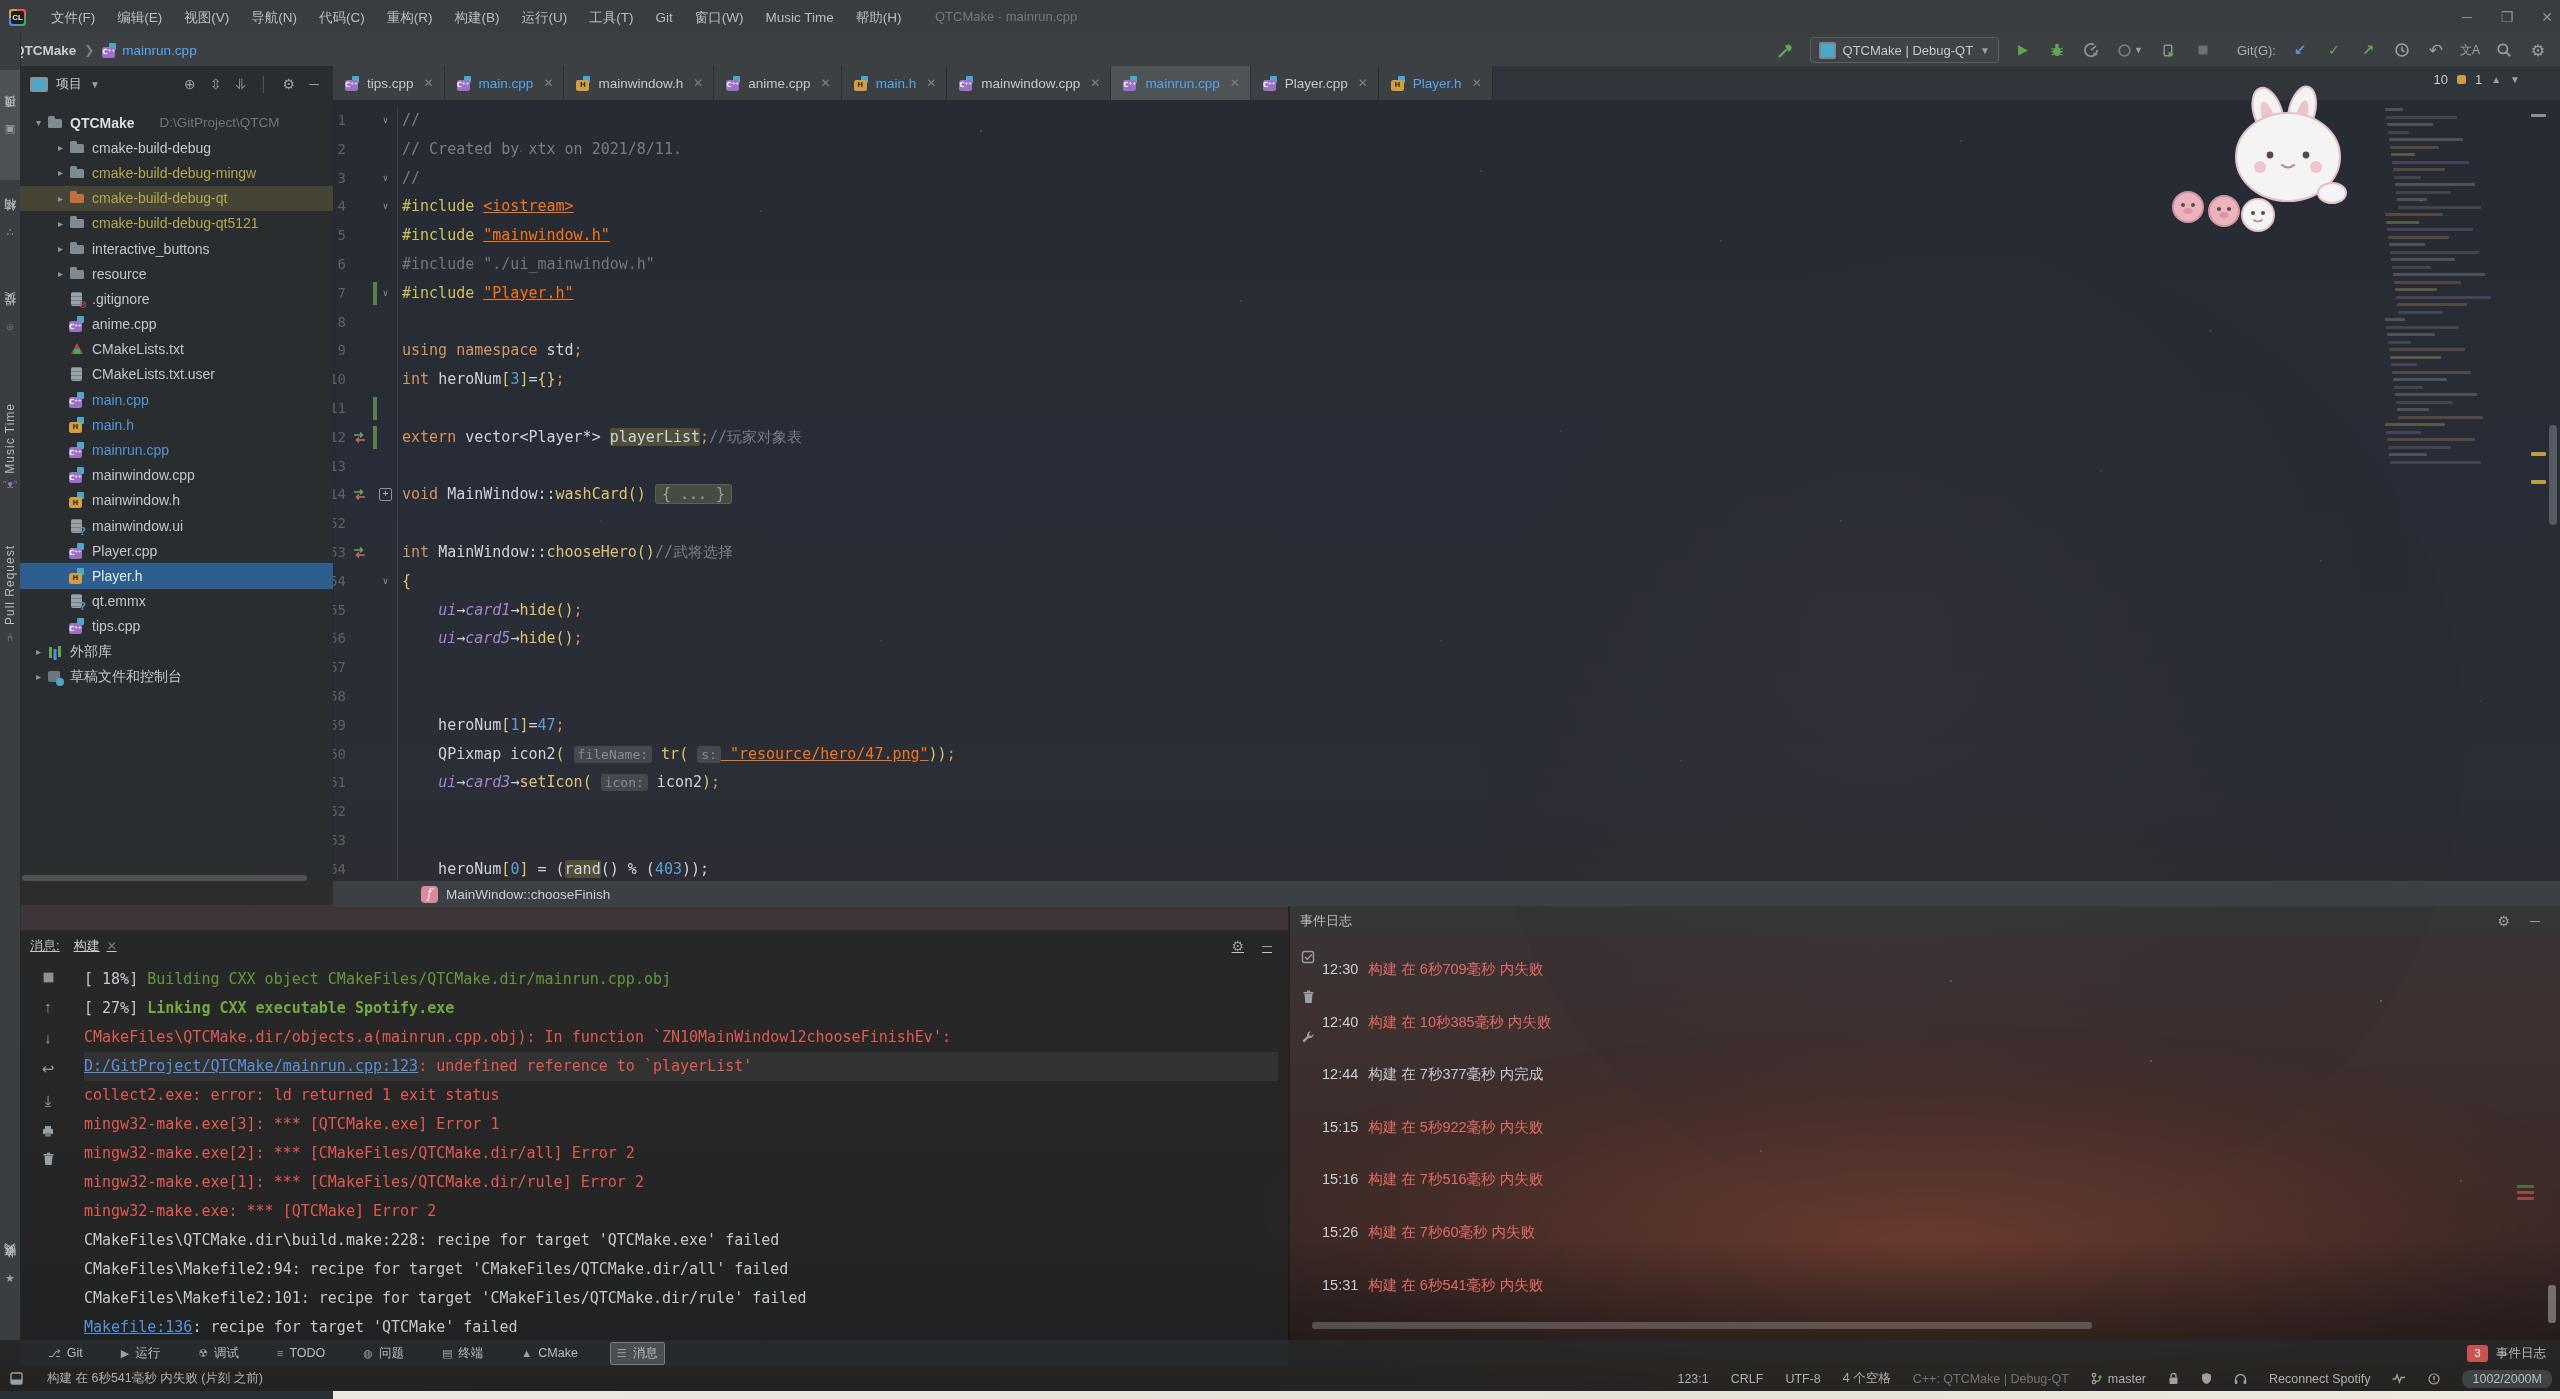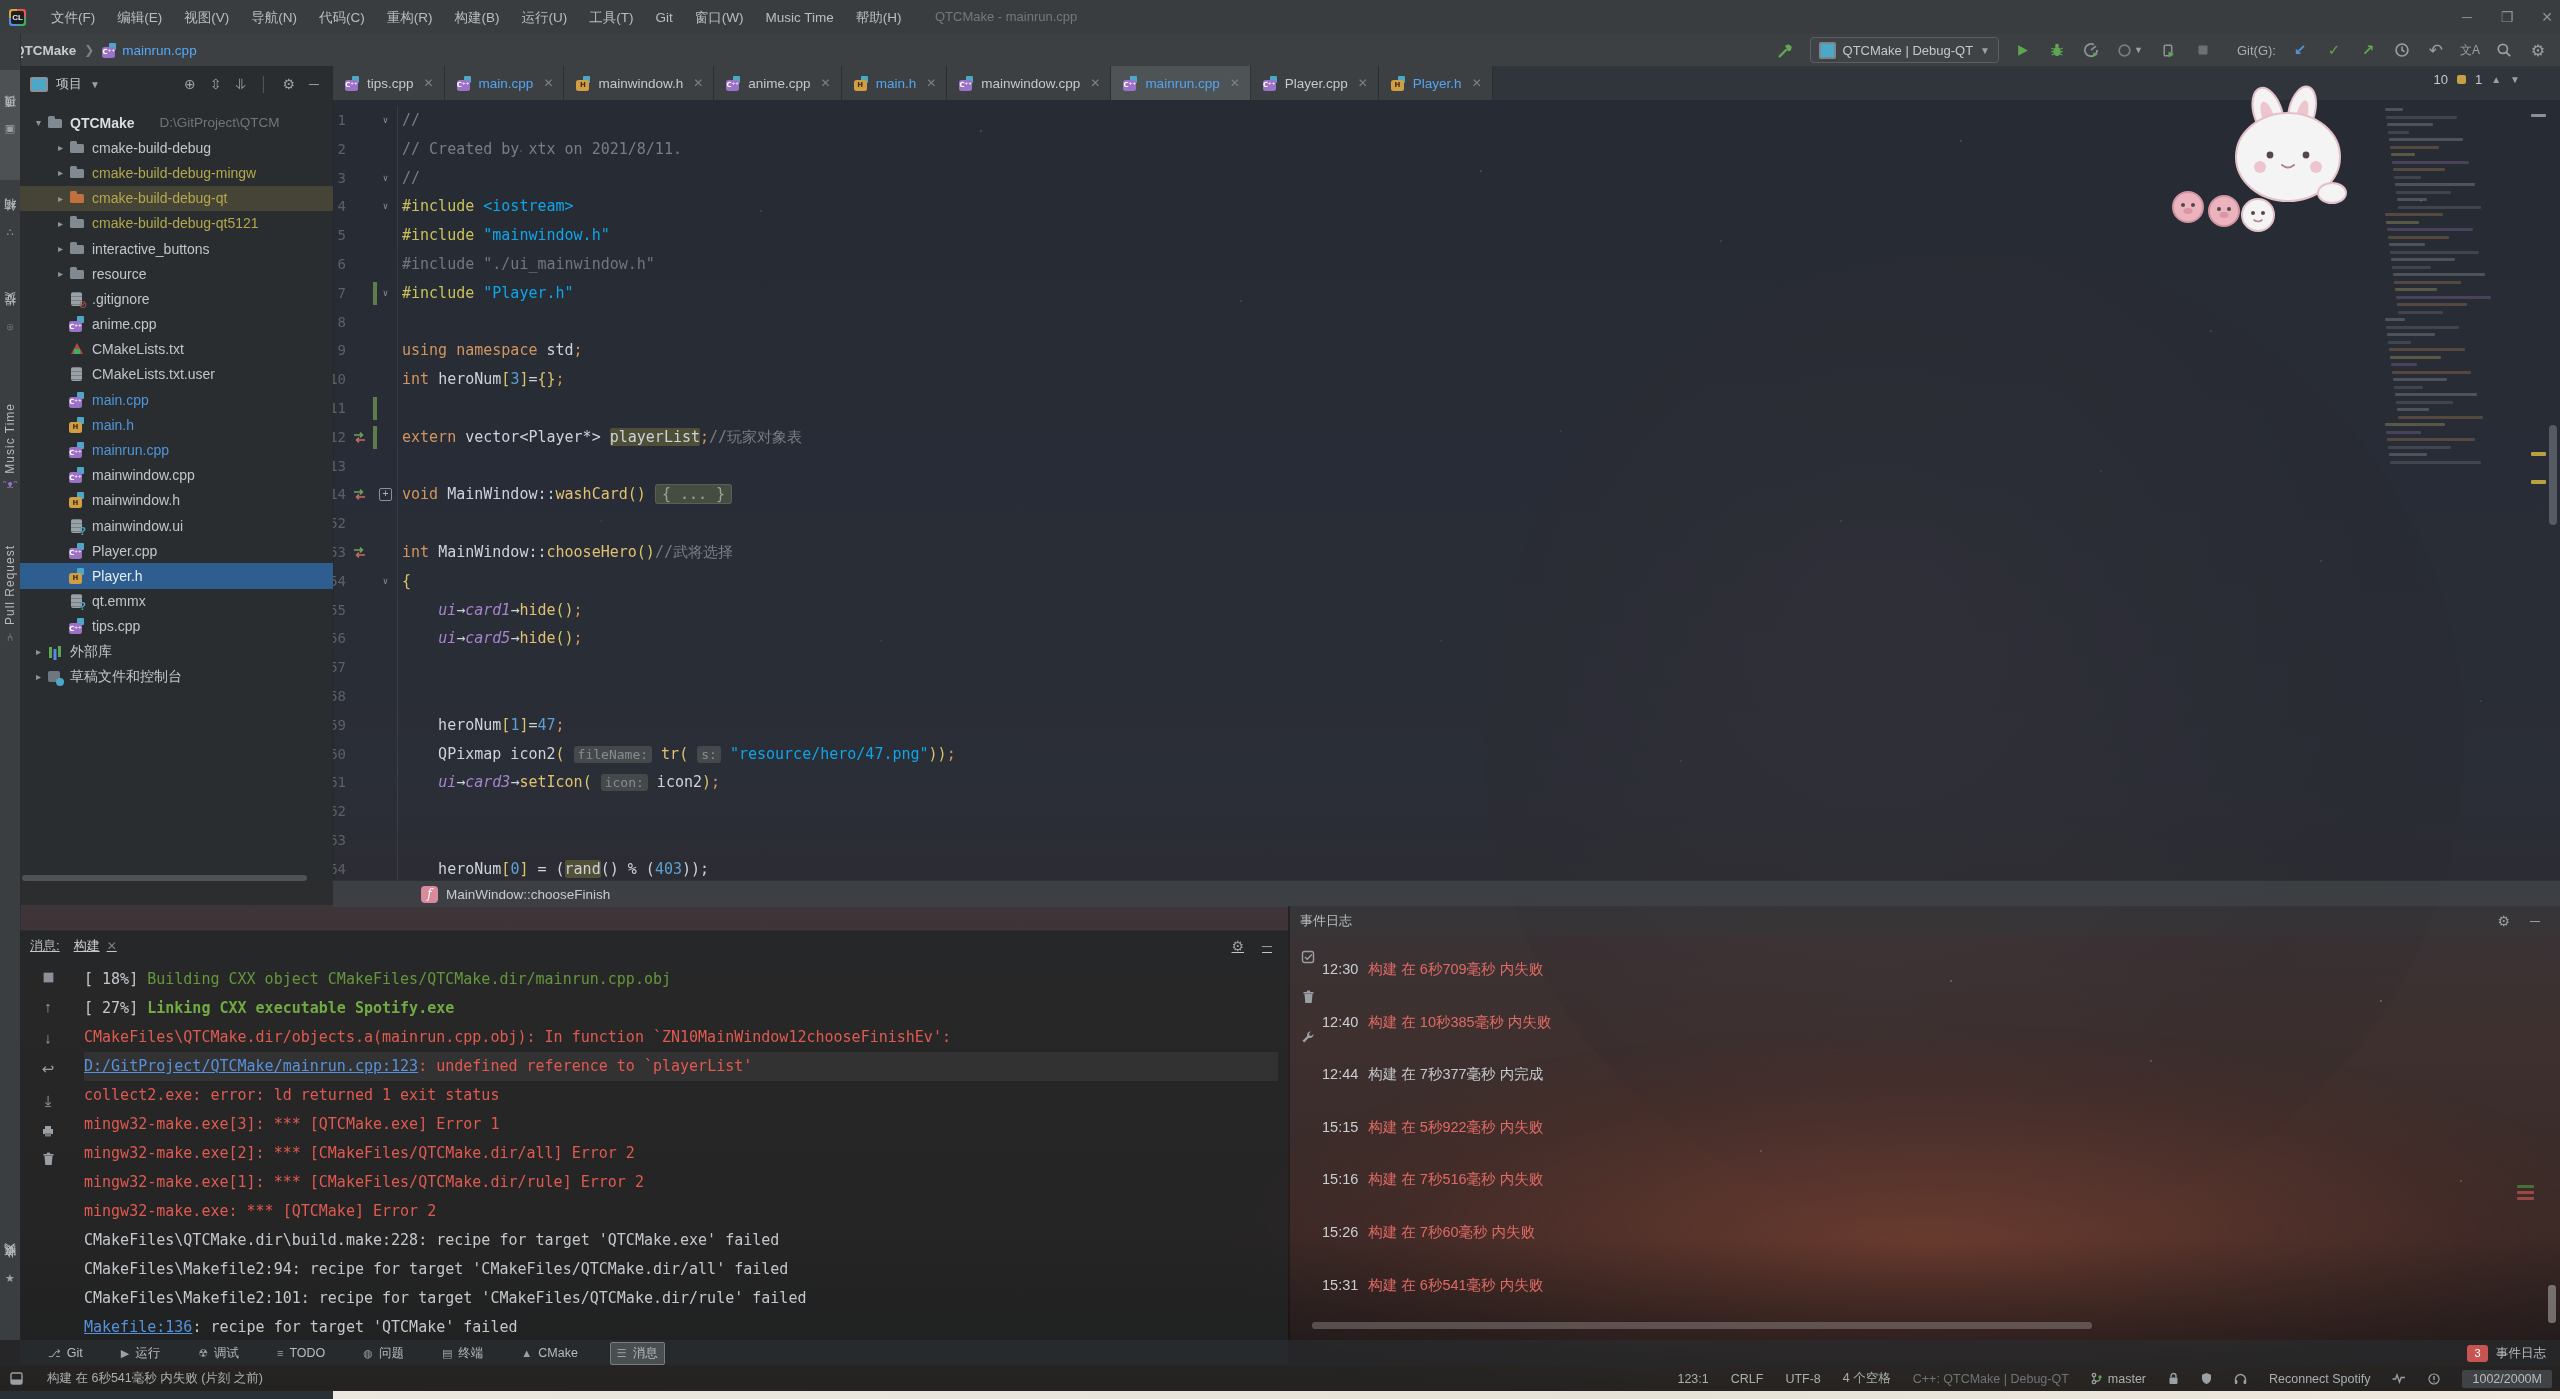--- a/index.html
+++ b/index.html
@@ -120,21 +120,21 @@
   #editor{position:absolute;left:333px;top:100px;width:2227px;height:780px;background:rgba(36,41,48,.66);overflow:hidden;}
   #code{position:absolute;left:-7px;top:6px;right:0;font-family:"DejaVu Sans Mono",monospace;font-size:15px;}
   .cl{position:relative;height:28.8px;line-height:28.8px;white-space:pre;}
   .cl .ln{position:absolute;left:0;width:20px;text-align:right;color:#5c6164;font-size:14px;}
   .cl .mk{position:absolute;left:26px;top:7px;width:15px;height:15px;}
   .cl .chg{position:absolute;left:47px;top:3px;bottom:3px;width:4px;background:#5d7e4a;}
   .cl .fm{position:absolute;left:53px;width:13px;text-align:center;color:#8b9297;font-size:9px;}
   .cl .fplus{position:absolute;left:53px;top:8px;width:11px;height:11px;border:1px solid #8b9297;border-radius:2px;
     color:#aeb4b8;font-size:10px;line-height:10px;text-align:center;}
   .cl .ct{display:block;margin-left:71px;border-left:1px solid rgba(255,255,255,.08);padding-left:4px;color:#ccd3da;}
-  .tk-cm{color:#787e84;} .tk-pp{color:#c9c25a;} .tk-str{color:#0ea5e9;} .tk-kw{color:#d2955f;}
+  .tk-cm{color:#787e84;} .tk-pp{color:#c9c25a;} .tk-str{color:#f97316;text-decoration:underline;} .tk-kw{color:#d2955f;}
   .tk-num{color:#5ba0d0;} .tk-fn{color:#e3c071;} .tk-fld{color:#a884cf;font-style:italic;}
   .tk-semi{color:#d2955f;} .tk-br{color:#d9c468;} .tk-df{color:#ccd3da;} .tk-inact{color:#70777d;}
   .tk-hint{background:#45494c;color:#868d92;border-radius:3px;padding:1px 4px;font-size:13px;}
   .tk-hl{background:rgba(165,155,60,.32);border-radius:2px;}
   .tk-fold{background:#454c41;color:#9aa694;border:1px solid #5a6152;border-radius:3px;padding:0 6px;}
 
   #minimap{position:absolute;right:65px;top:8px;width:110px;height:370px;opacity:.8;}
   .mm-bar{height:3px;margin-bottom:4.5px;border-radius:1px;}
 
   #ctxbar{position:absolute;left:333px;top:880px;width:2227px;height:26px;background:rgba(60,64,67,.95);
@@ -190,21 +190,21 @@
   #twb-right{margin-left:auto;display:flex;align-items:center;gap:8px;padding-right:14px;}
   #twb-right .nbadge{min-width:17px;height:17px;border-radius:3px;background:#c75450;color:#fff;font-size:11px;
     display:flex;align-items:center;justify-content:center;padding:0 2px;}
 
   #statusbar{position:absolute;left:0;top:1366px;width:2560px;height:25px;background:rgba(45,48,46,.6);
     display:flex;align-items:center;font-size:12.5px;color:#a9b0ae;}
   #status-left{display:flex;align-items:center;gap:24px;margin-left:10px;}
   #status-right{margin-left:auto;display:flex;align-items:center;gap:22px;padding-right:8px;}
   .st-item{white-space:nowrap;display:flex;align-items:center;gap:5px;}
   .st-item.dim{color:#6f7577;}
-  .st-item.mem{background:#3f4345;padding:2px 10px;border-radius:2px;color:#b7bdbb;align-items:flex-end;}
+  .st-item.mem{background:#3f4345;padding:2px 10px;border-radius:8px;color:#b7bdbb;align-items:flex-end;}
   .st-ic{display:inline-flex;}
 
   #taskbar{position:absolute;left:0;top:1391px;width:2560px;height:8px;
     background:linear-gradient(to right,#2a3136 0,#2a3136 333px,#ece7df 333px,#e7e2d8 65%,#efe9e0 100%);}
 
   svg{display:block;}
 </style>
 </head>
 <body>
 

